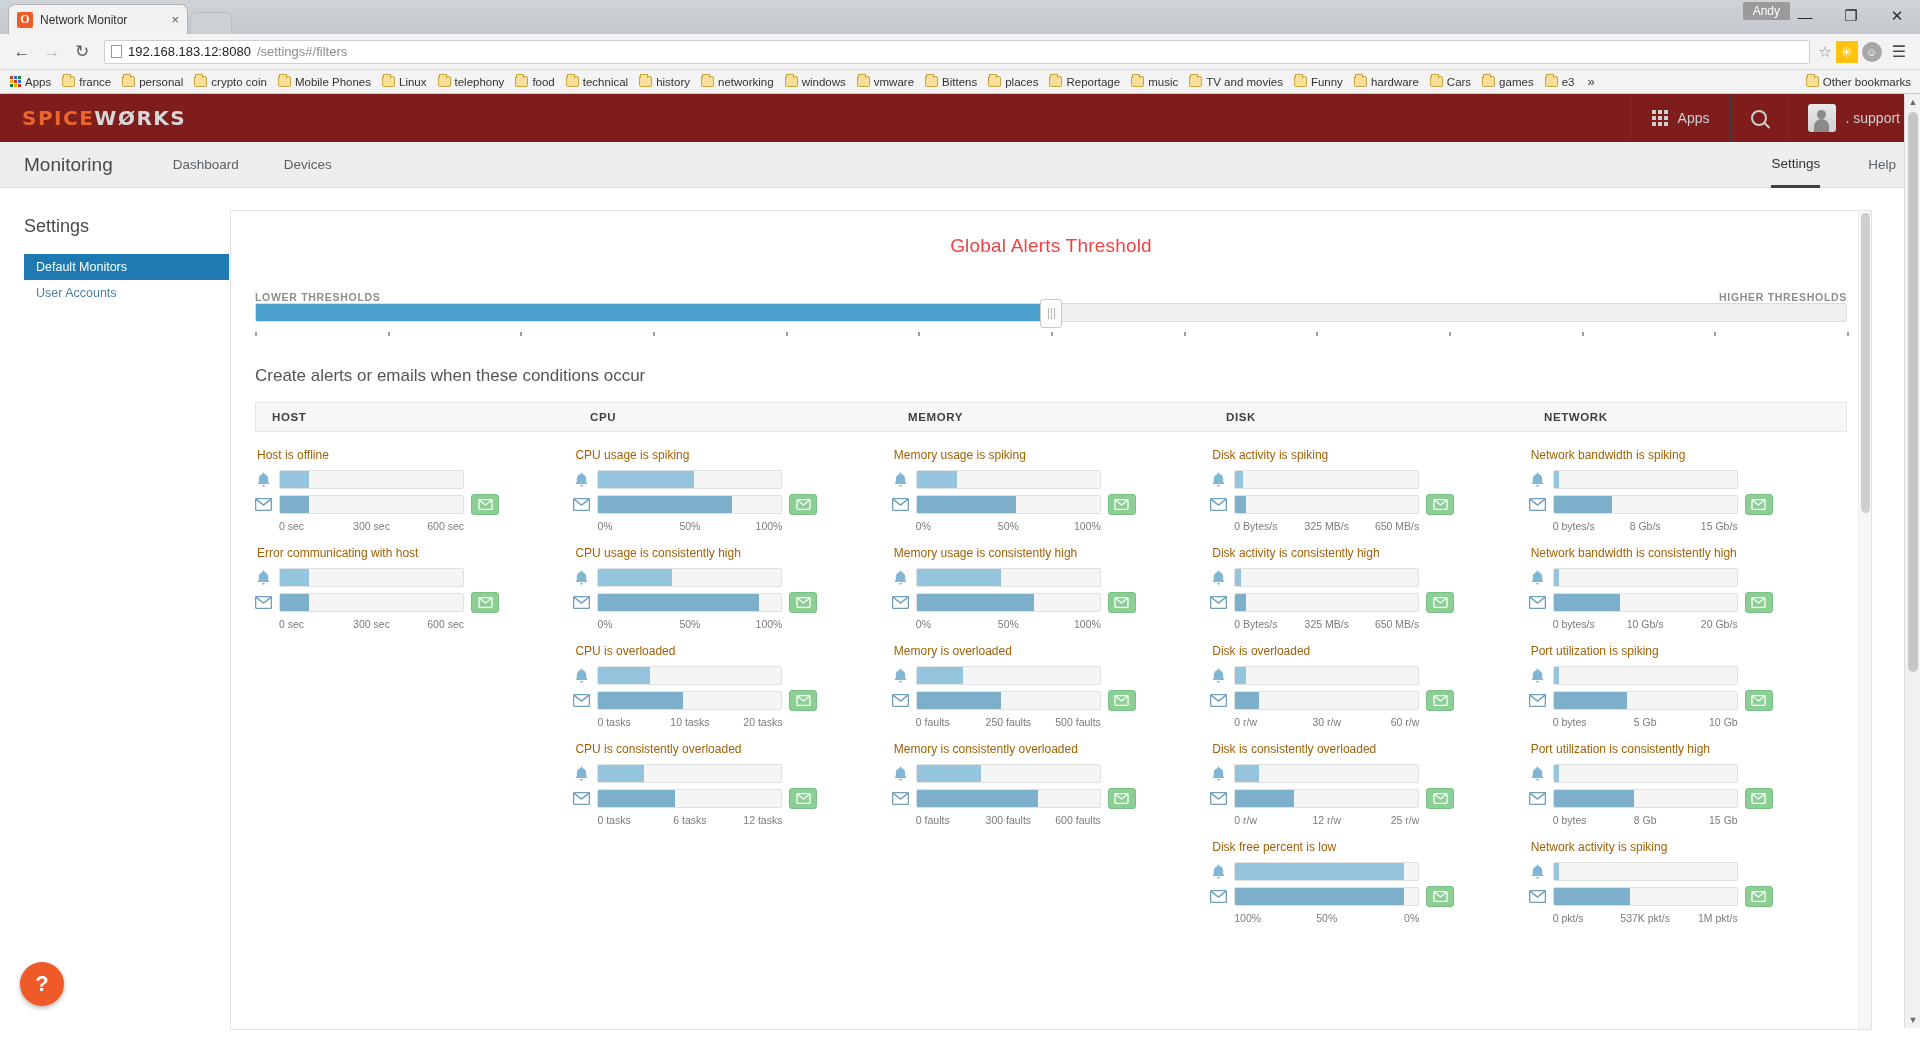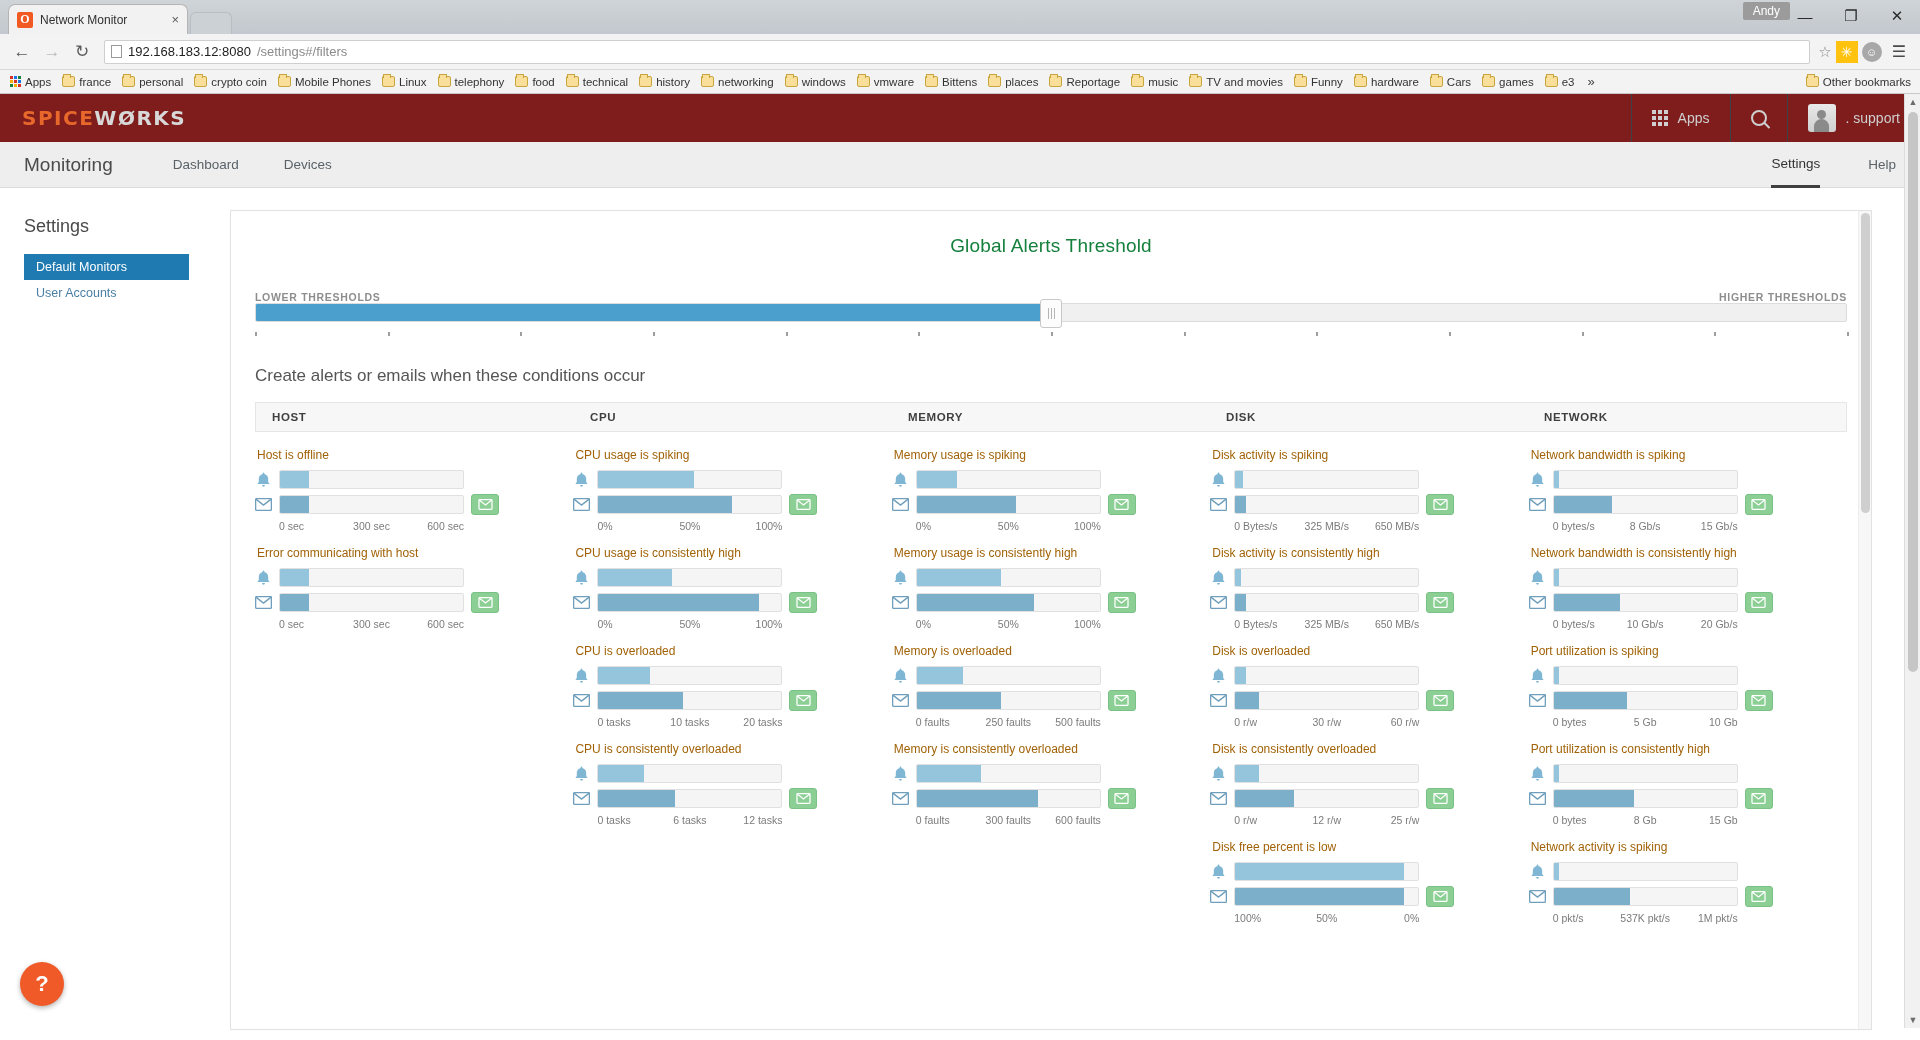--- a/index.html
+++ b/index.html
@@ -191,35 +191,35 @@
   .sw-page-title { font-size: 19px; color: #4a4a4a; margin-right: 60px; }
   .sw-nav-link { font-size: 13.5px; color: #5a6268; margin-right: 45px; }
   .sw-nav-right { margin-left: auto; display: flex; align-items: center; height: 46px; }
   .sw-nav-right .sw-nav-link { margin-right: 0; margin-left: 48px; height: 46px; display: flex; align-items: center; }
   .sw-nav-link.active { border-bottom: 3px solid #3f3f3f; color: #333; }
 
   .sw-body { display: flex; }
   .sw-sidebar { width: 230px; padding: 28px 0 0 24px; flex: 0 0 auto; }
   .sidebar-title { font-size: 18px; color: #4a4a4a; margin-bottom: 17px; }
   .sidebar-item {
-    font-size: 12.5px; padding: 6px 7px 6px 12px; width: 165px; color: #4a7fa5;
+    font-size: 12.5px; padding: 6px 7px 6px 12px; width: 205px; color: #4a7fa5;
   }
   .sidebar-item.selected { background: #1e7ab0; color: #ffffff; }
 
   .sw-panel {
     margin: 22px 48px 0 0;
     flex: 1 1 auto;
     background: #fff;
     border: 1px solid #e2e2e2;
     height: 820px;
     overflow: hidden;
     position: relative;
   }
   .panel-title {
-    text-align: center; font-size: 19px; color: #15803d;
+    text-align: center; font-size: 19px; color: #ef4444;
     padding: 24px 0 0 0; letter-spacing: .2px;
   }
 
   
   .gslider-wrap { padding: 34px 24px 0 24px; }
   .gslider-labels {
     display: flex; justify-content: space-between;
     font-size: 10.5px; font-weight: bold; color: #8d8d8d;
     letter-spacing: .7px; 
   }

